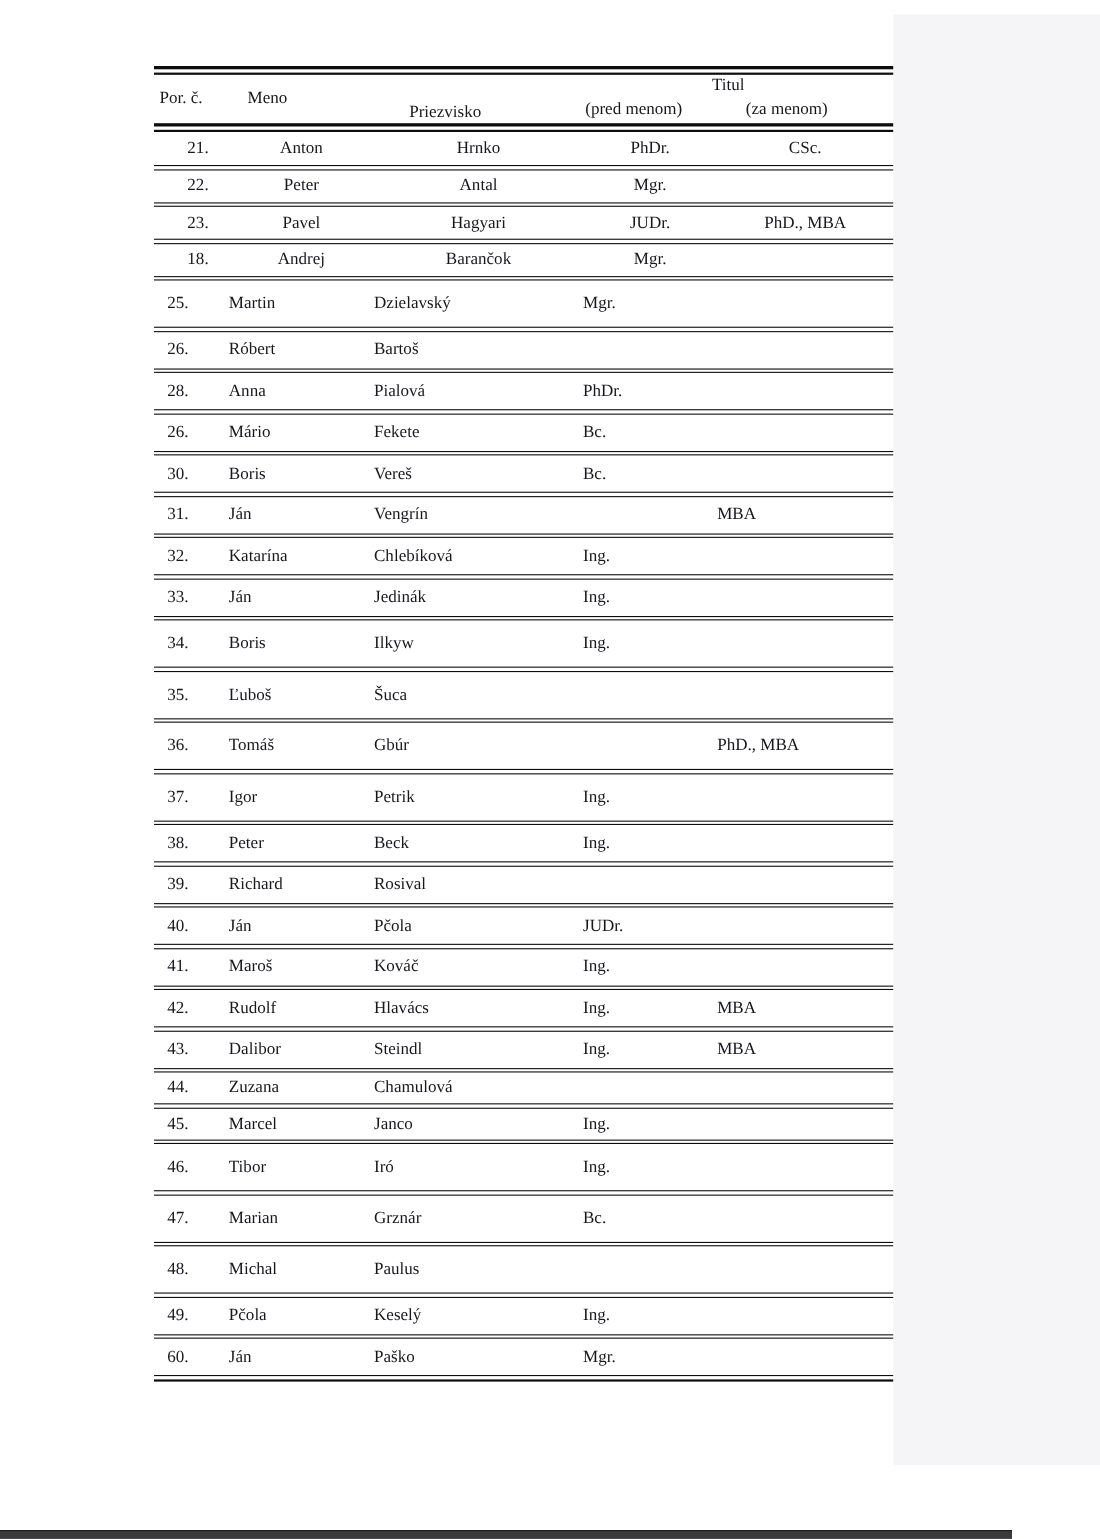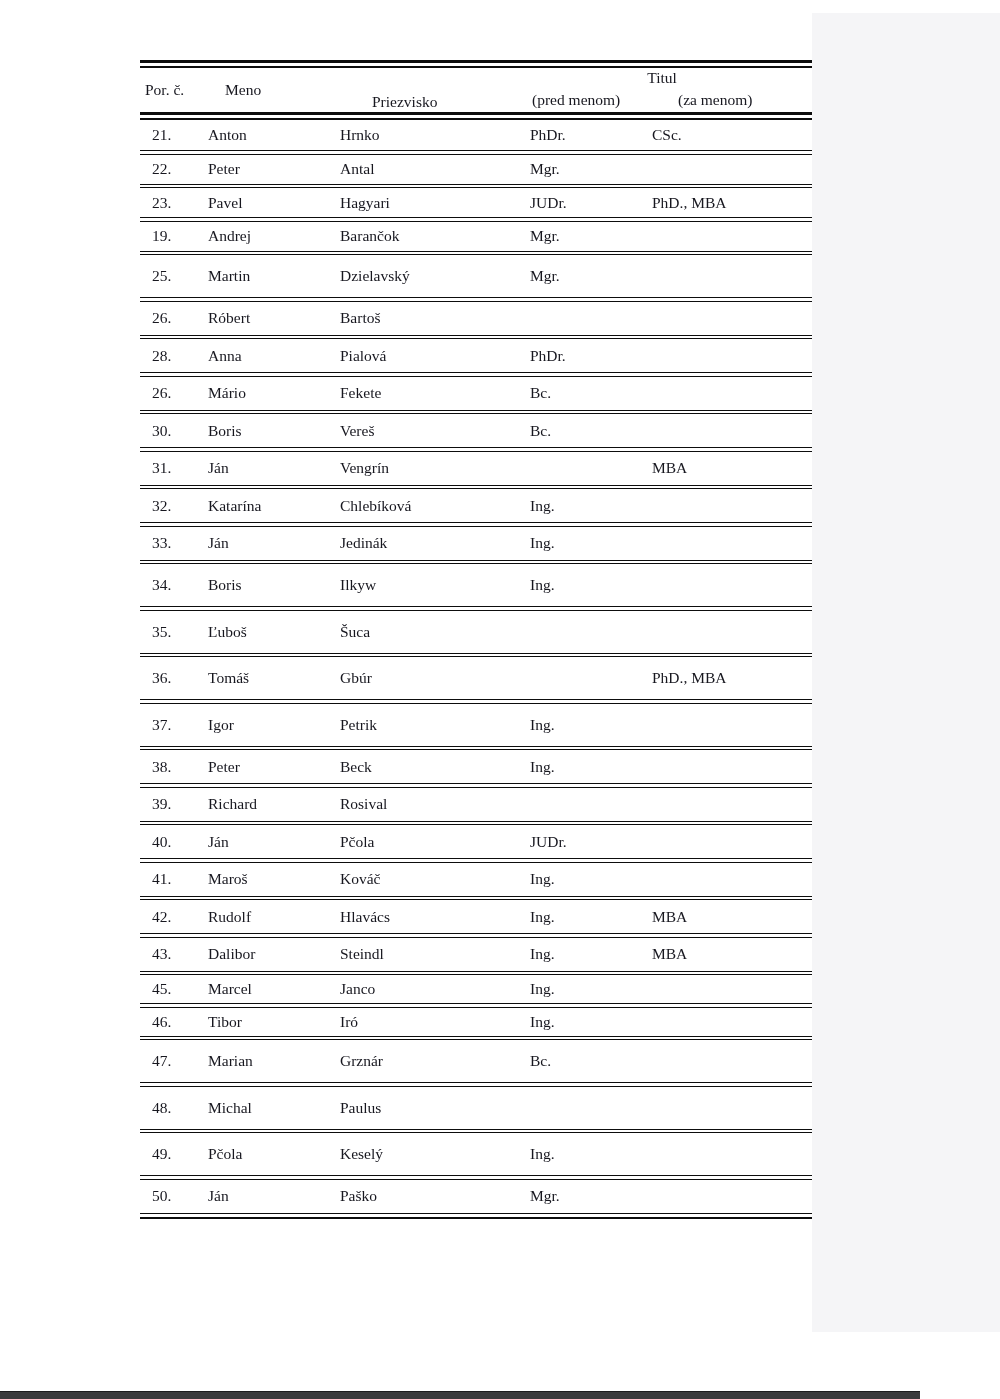--- a/index.html
+++ b/index.html
@@ -75,21 +75,21 @@
     box-sizing: border-box;
     height: 35px;
     font-size: 15.5px;
     border-bottom: 1.6px solid var(--line, #0d0d0d);
   }
   .row + .row {
     border-top: 1.6px solid var(--line, #0d0d0d);
     margin-top: 2.5px;
   }
   
-  .row:nth-child(-n+4)                    { height: 31px; }
+  .row:nth-child(-n+4)                    { height: 31px; text-align: center; }
   .row:nth-child(5)                       { height: 44px; }
   .row:nth-child(n+13):nth-child(-n+16)   { height: 44px; }
   .row:nth-child(23), .row:nth-child(24)  { height: 30px; }
   .row:nth-child(n+25):nth-child(-n+27)   { height: 44px; }
   .cell { white-space: nowrap; }
 </style>
 </head>
 <body>
 
 <div class="page">
@@ -127,21 +127,21 @@
 
   <div class="row">
     <span class="cell">23.</span>
     <span class="cell">Pavel</span>
     <span class="cell">Hagyari</span>
     <span class="cell">JUDr.</span>
     <span class="cell">PhD., MBA</span>
   </div>
 
   <div class="row">
-    <span class="cell">19.</span>
+    <span class="cell">18.</span>
     <span class="cell">Andrej</span>
     <span class="cell">Barančok</span>
     <span class="cell">Mgr.</span>
     <span class="cell"></span>
   </div>
 
   <div class="row">
     <span class="cell">25.</span>
     <span class="cell">Martin</span>
     <span class="cell">Dzielavský</span>
@@ -279,20 +279,27 @@
   </div>
 
   <div class="row">
     <span class="cell">43.</span>
     <span class="cell">Dalibor</span>
     <span class="cell">Steindl</span>
     <span class="cell">Ing.</span>
     <span class="cell">MBA</span>
   </div>
 
+  <div class="row">
+    <span class="cell">44.</span>
+    <span class="cell">Zuzana</span>
+    <span class="cell">Chamulová</span>
+    <span class="cell"></span>
+    <span class="cell"></span>
+  </div>
 
   <div class="row">
     <span class="cell">45.</span>
     <span class="cell">Marcel</span>
     <span class="cell">Janco</span>
     <span class="cell">Ing.</span>
     <span class="cell"></span>
   </div>
 
   <div class="row">
@@ -321,21 +328,21 @@
 
   <div class="row">
     <span class="cell">49.</span>
     <span class="cell">Pčola</span>
     <span class="cell">Keselý</span>
     <span class="cell">Ing.</span>
     <span class="cell"></span>
   </div>
 
   <div class="row">
-    <span class="cell">50.</span>
+    <span class="cell">60.</span>
     <span class="cell">Ján</span>
     <span class="cell">Paško</span>
     <span class="cell">Mgr.</span>
     <span class="cell"></span>
   </div>
 </div>
 
     </div>
   </div>
 

